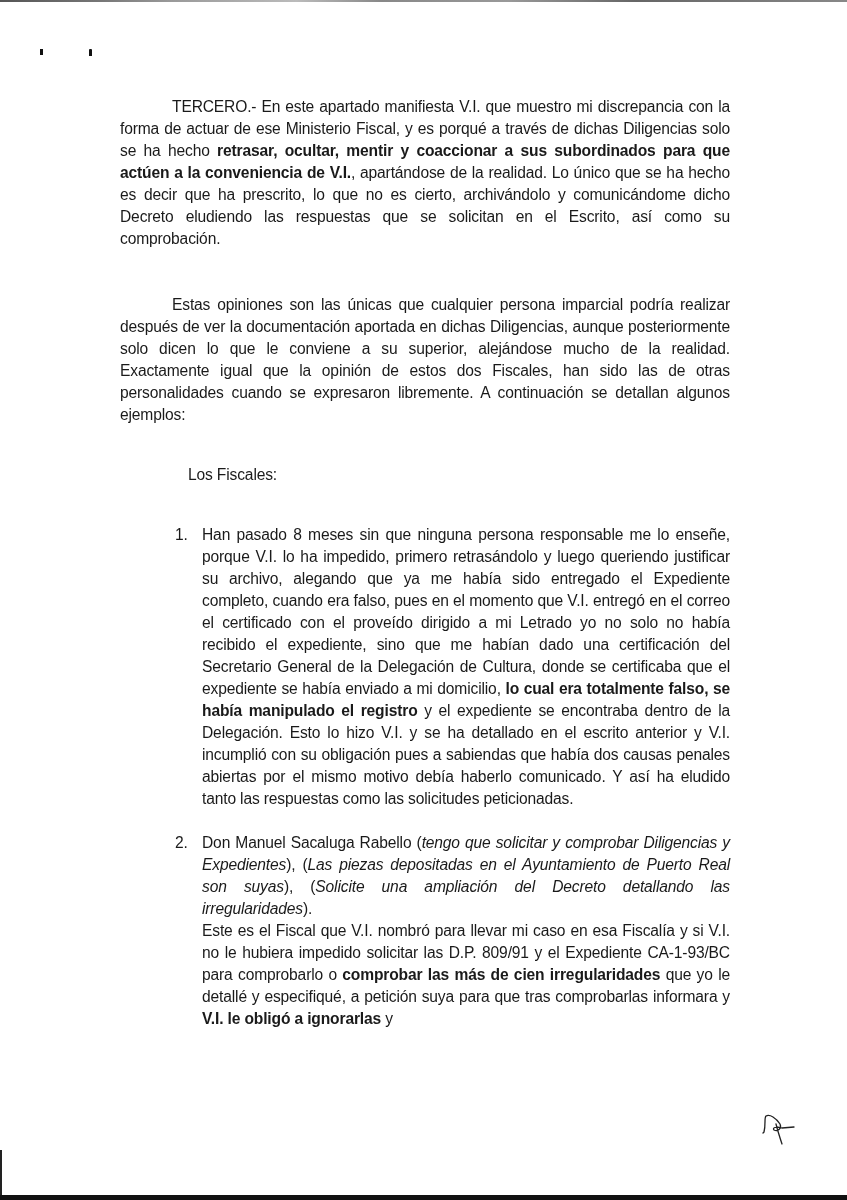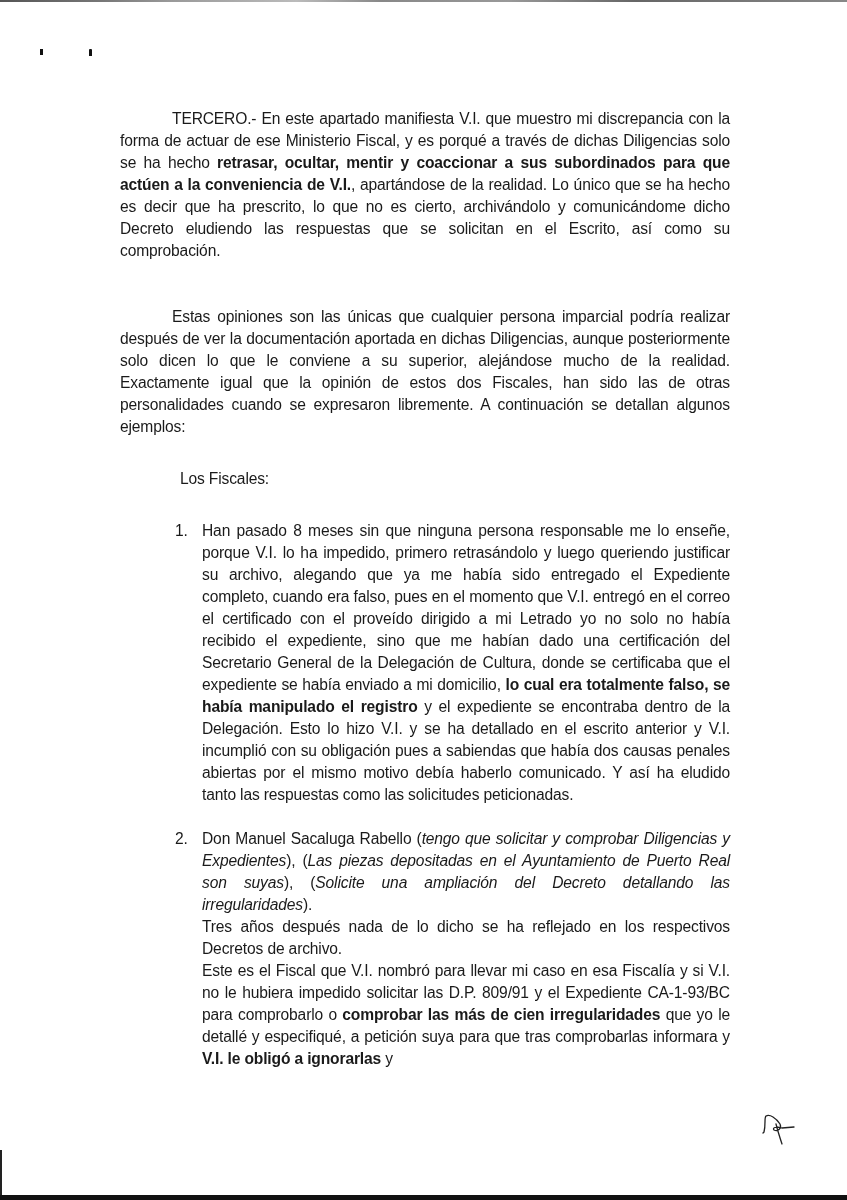--- a/index.html
+++ b/index.html
@@ -18,28 +18,28 @@
     background: #111;
     border-top-left-radius: 0;
   }
   .scan-left {
     position: absolute; left: 0; top: 1150px; width: 2px; height: 50px; background: #222;
   }
   .mark { position: absolute; width: 3px; height: 6px; background: #111; top: 49px; }
   .mark.m1 { left: 40px; }
   .mark.m2 { left: 89px; width: 3px; height: 7px; border-radius: 1px 1px 0 0; }
   .page {
-    position: absolute; left: 120px; top: 108px; width: 610px;
+    position: absolute; left: 120px; top: 96px; width: 610px;
     font-size: 15.6px; line-height: 22px;
     letter-spacing: -0.15px;
   }
   .para { text-align: justify; margin: 0; }
   .indent { text-indent: 52px; }
   .gap { height: 22px; }
-  .plain { margin: 8px; padding-left: 52px; }
+  .plain { margin: 16px; padding-left: 52px; }
   ol.items { list-style: none; margin: 0; padding: 0; }
   ol.items li { position: relative; padding-left: 82px; text-align: justify; }
   ol.items li .num { position: absolute; left: 55px; top: 0; }
   .item-line { display: block; text-align: justify; }
   b { font-weight: bold; }
   i { font-style: italic; }
   .signature { position: absolute; left: 760px; top: 1110px; width: 50px; height: 40px; }
 </style>
 </head>
 <body>
@@ -59,21 +59,20 @@
   <p class="plain">Los Fiscales:</p>
   <div class="gap"></div>
   <ol class="items">
     <li>
       <span class="num">1.</span>
       <span class="item-line"><span>Han pasado 8 meses sin que ninguna persona responsable me lo enseñe, porque V.I. lo ha impedido, primero retrasándolo y luego queriendo justificar su archivo, alegando que ya me había sido entregado el Expediente completo, cuando era falso, pues en el momento que V.I. entregó en el correo el certificado con el proveído dirigido a mi Letrado yo no solo no había recibido el expediente, sino que me habían dado una certificación del Secretario General de la Delegación de Cultura, donde se certificaba que el expediente se había enviado a mi domicilio, </span><b>lo cual era totalmente falso, se había manipulado el registro</b><span> y el expediente se encontraba dentro de la Delegación. Esto lo hizo V.I. y se ha detallado en el escrito anterior y V.I. incumplió con su obligación pues a sabiendas que había dos causas penales abiertas por el mismo motivo debía haberlo comunicado. Y así ha eludido tanto las respuestas como las solicitudes peticionadas.</span></span>
     </li>
     <li style="margin-top:22px">
       <span class="num">2.</span>
       <span class="item-line"><span>Don Manuel Sacaluga Rabello (</span><i>tengo que solicitar y comprobar Diligencias y Expedientes</i><span>), (</span><i>Las piezas depositadas en el Ayuntamiento de Puerto Real son suyas</i><span>), (</span><i>Solicite una ampliación del Decreto detallando las irregularidades</i><span>).</span></span>
-      <span class="item-line"><span>Tres años después nada de lo dicho se ha reflejado en los respectivos Decretos de archivo.</span></span>
       <span class="item-line"><span>Este es el Fiscal que V.I. nombró para llevar mi caso en esa Fiscalía y si V.I. no le hubiera impedido solicitar las D.P. 809/91 y el Expediente CA-1-93/BC para comprobarlo o </span><b>comprobar las más de cien irregularidades</b><span> que yo le detallé y especifiqué, a petición suya para que tras comprobarlas informara y </span><b>V.I. le obligó a ignorarlas</b><span> y</span></span>
     </li>
   </ol>
 </div>
 
 <svg class="signature" viewBox="0 0 50 40">
   <path d="M4 22 C6 14 4 8 6 6 C10 4 16 8 20 14 C22 18 18 22 14 20 C12 18 16 16 22 18 L34 17 M16 14 C18 22 20 28 22 34 M4 22 L3 23" fill="none" stroke="#222" stroke-width="1.3" stroke-linecap="round"></path>
 </svg>
 
 </body></html>

